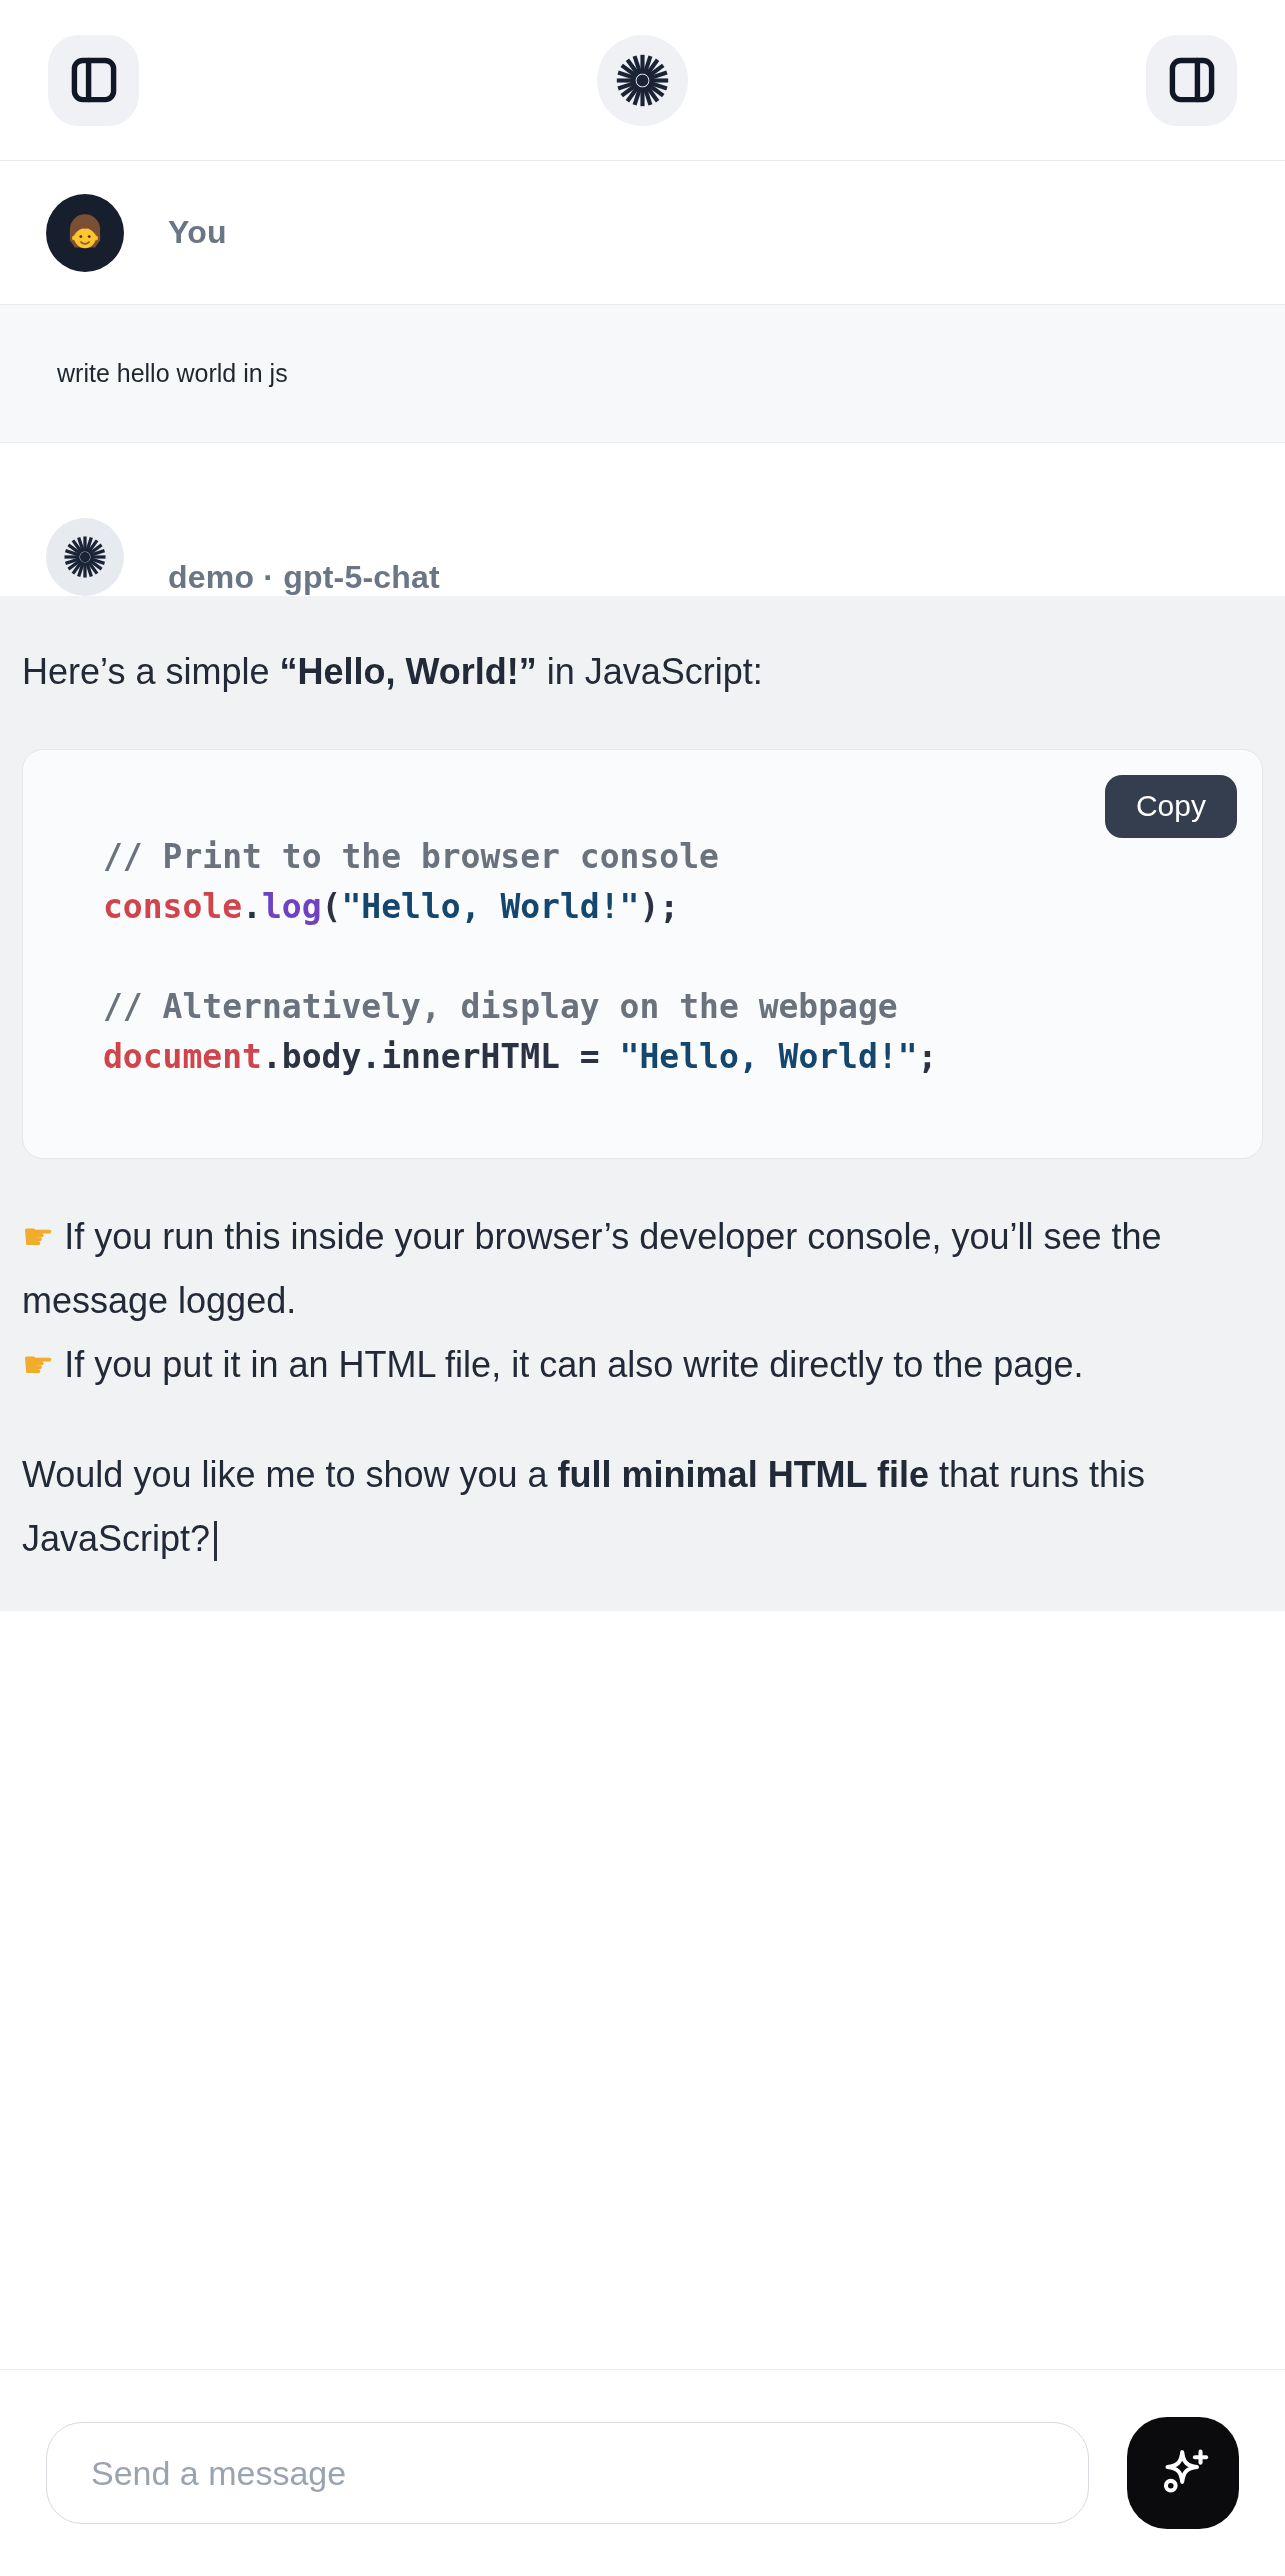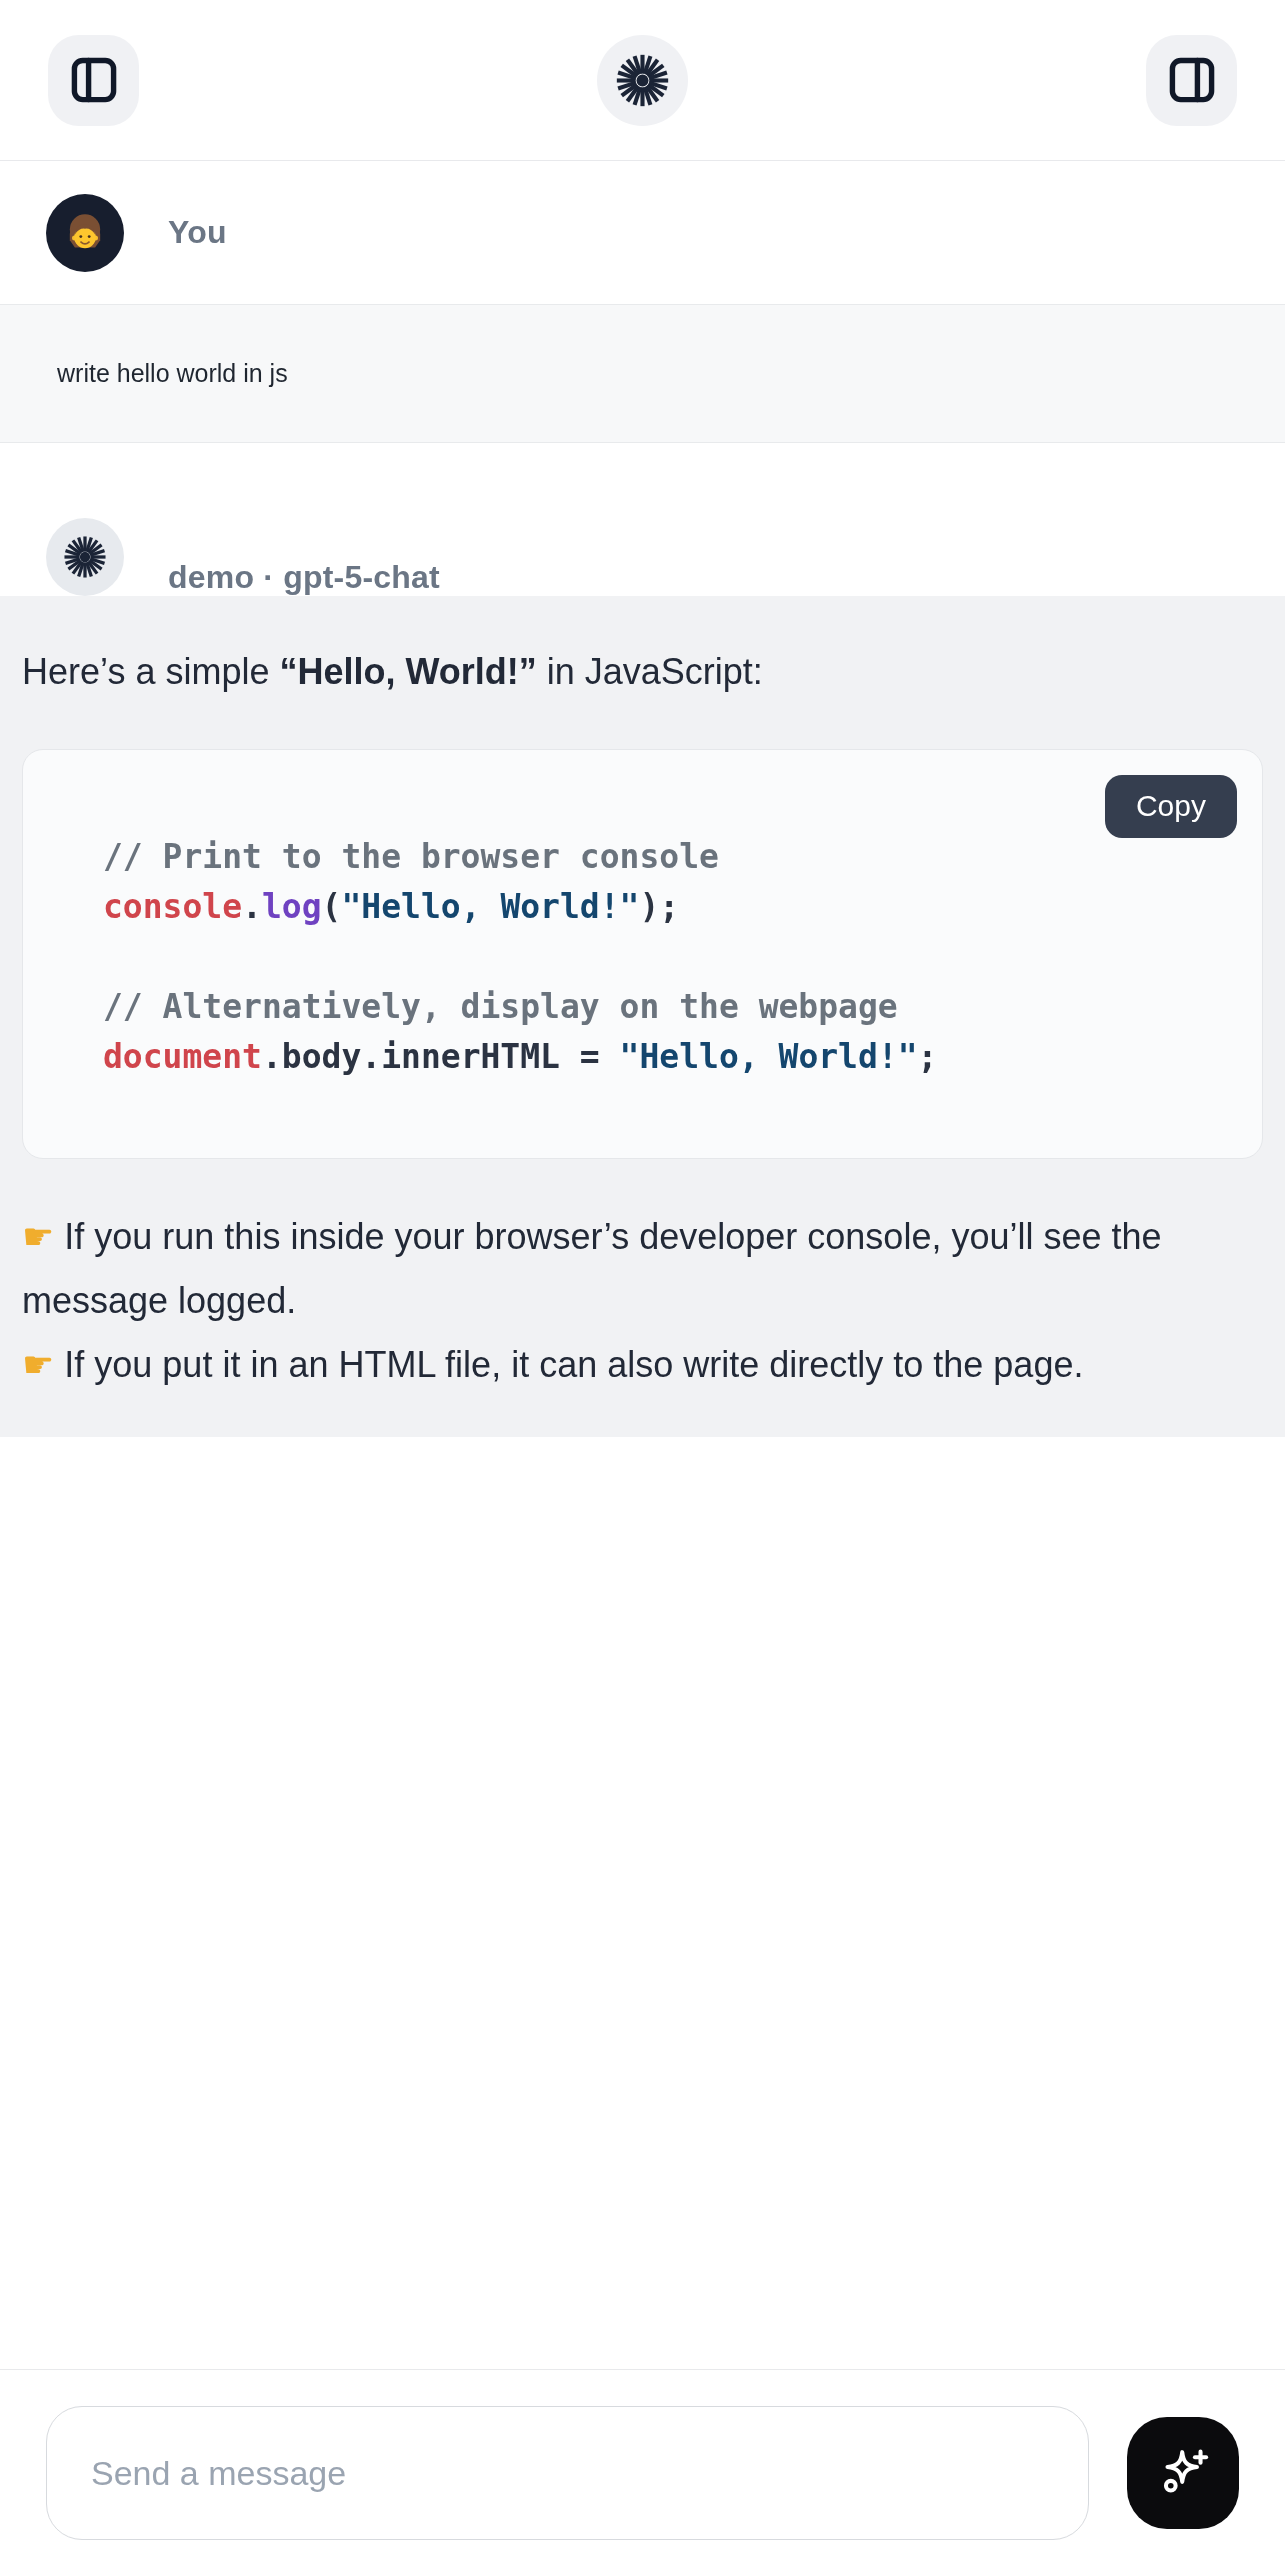--- a/index.html
+++ b/index.html
@@ -89,21 +89,21 @@
 
   
   .composer {
     flex:0 0 auto; height:207px;
     background:#ffffff;
     border-top:1.9px solid #e8e9eb;
     display:flex; align-items:center; gap:38px;
     padding:0 46px;
   }
   .msg-input {
-    flex:1; height:134px;
+    flex:1; height:102px;
     border:1.9px solid #d7dade; border-radius:36px;
     background:#ffffff;
     font-family:"Liberation Sans", sans-serif;
     font-size:34px; color:#394150;
     padding:0 44px; outline:none;
   }
   .msg-input::placeholder { color:#9aa4b1; }
   .send-btn {
     width:112px; height:112px; flex:0 0 auto;
     background:#0b0b0d; border:none; border-radius:40px; cursor:pointer;
@@ -209,20 +209,21 @@
 <section class="assistant-section">
   <p class="intro"><span class="tok-text">Here’s a simple </span><span class="tok-bold">“Hello, World!”</span><span class="tok-text"> in JavaScript:</span></p>
 
   <div class="codeblock">
     <button class="copy-btn">Copy</button>
     <div class="code-pre"><div><span class="tok-comment">// Print to the browser console</span></div><div><span class="tok-red">console</span><span class="tok-text">.</span><span class="tok-purple">log</span><span class="tok-text">(</span><span class="tok-string">"Hello, World!"</span><span class="tok-text">);</span></div><div>&nbsp;</div><div><span class="tok-comment">// Alternatively, display on the webpage</span></div><div><span class="tok-red">document</span><span class="tok-text">.body.innerHTML = </span><span class="tok-string">"Hello, World!"</span><span class="tok-text">;</span></div></div>
   </div>
 
   <div>
       <p class="para"><span class="tok-emoji">☛</span><span class="tok-text"> If you run this inside your browser’s developer console, you’ll see the message logged.</span><br><span class="tok-emoji">☛</span><span class="tok-text"> If you put it in an HTML file, it can also write directly to the page.</span></p>
+      <p class="para"><span class="tok-text">Would you like me to show you a </span><span class="tok-bold">full minimal HTML file</span><span class="tok-text"> that runs this JavaScript?</span><span class="caret"></span></p>
     </div>
 </section>
 
 <div class="spacer"></div>
 
 <footer class="composer">
   <input class="msg-input" type="text" placeholder="Send a message" style="">
   <button class="send-btn">
     <svg class="sparkle-icon" viewBox="0 0 24 24">
       <path d="M11.5 3.6 C11.95 7.6 13.35 9.0 17.3 9.45 C13.35 9.9 11.95 11.3 11.5 15.3 C11.05 11.3 9.65 9.9 5.7 9.45 C9.65 9.0 11.05 7.6 11.5 3.6 Z"></path>

